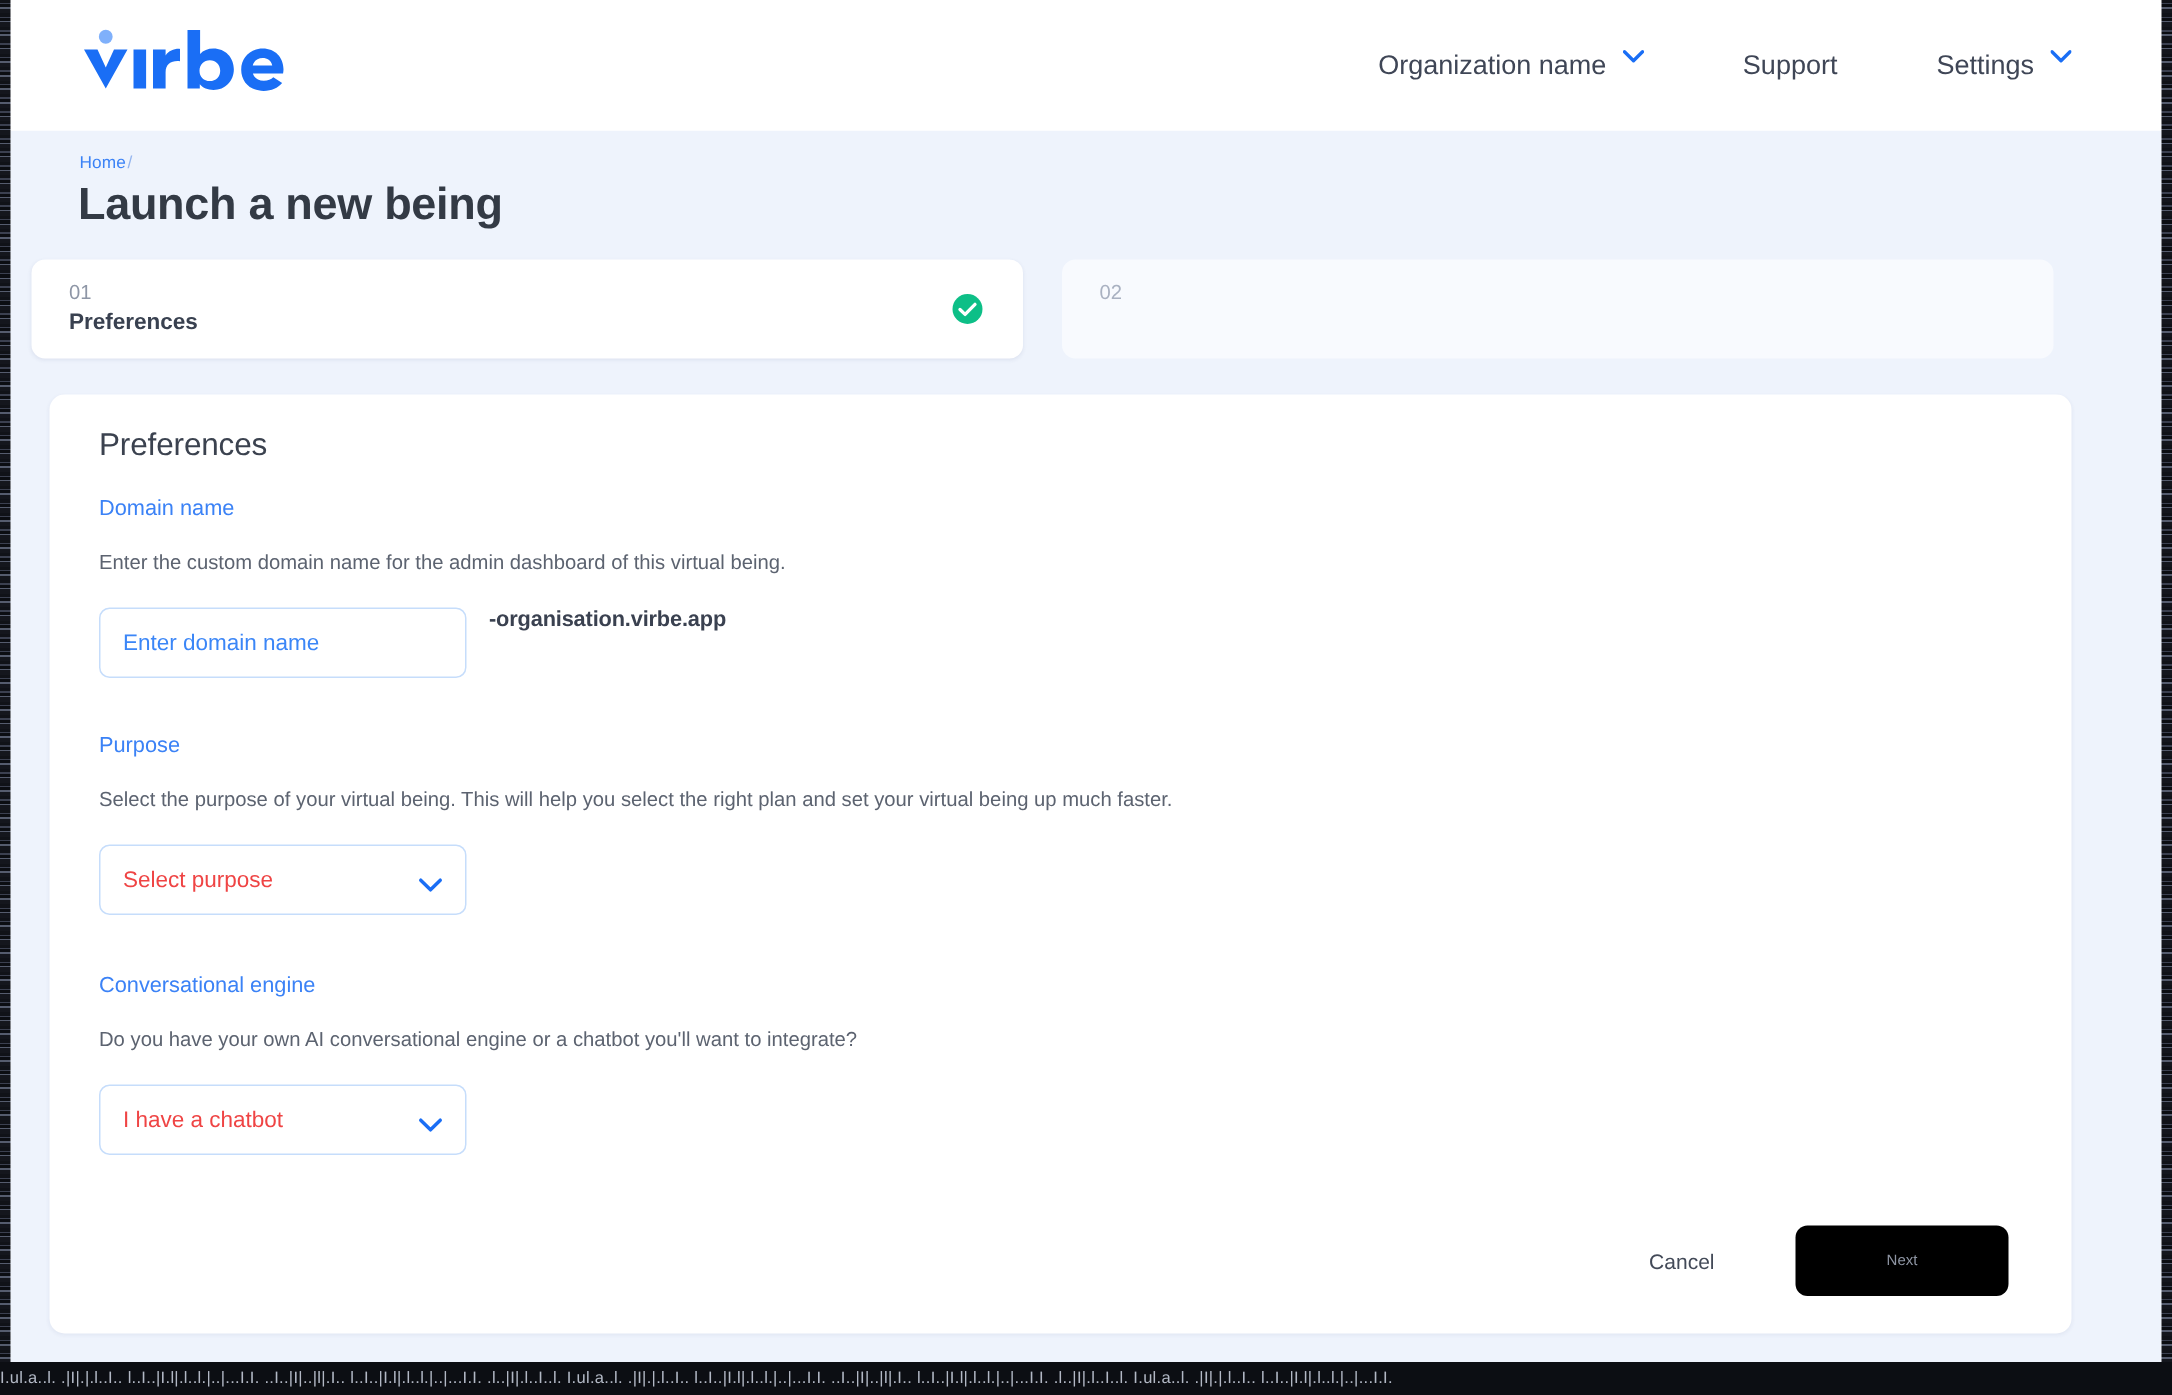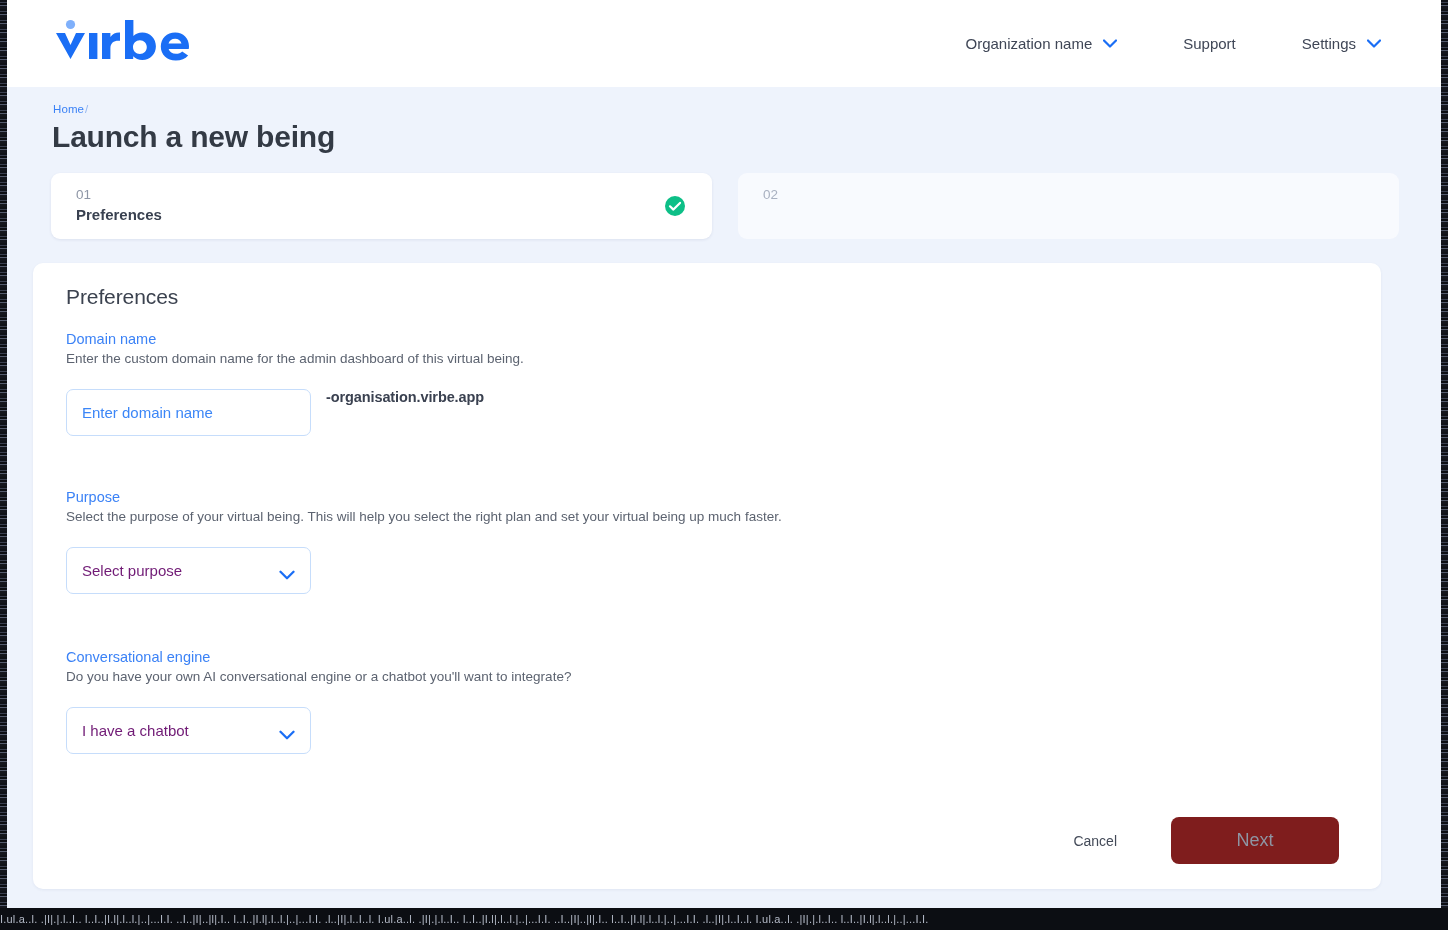--- a/index.html
+++ b/index.html
@@ -91,23 +91,22 @@
     position: absolute;
     right: 60px;
     top: 0;
     height: 87px;
     display: flex;
     align-items: center;
     gap: 0;
   }
   .nav-item {
     display: flex;
-    align-items: center;
     gap: 11px;
-    font-size: 15px;
+    font-size: 18px;
     color: #3f4656;
     cursor: pointer;
     padding: 6px 0;
     margin-left: 66px;
   }
   .nav-item:first-child { margin-left: 0; }
 
   .chev {
     display: inline-block;
     width: 14px;
@@ -142,21 +141,21 @@
     top: 33px;
     font-size: 30px;
     font-weight: bold;
     color: #333a45;
     letter-spacing: -.2px;
   }
 
   
   .steps {
     position: absolute;
-    left: 44px;
+    left: 14px;
     top: 86px;
     width: 1348px;
     height: 66px;
     display: flex;
     gap: 26px;
   }
   .step {
     flex: 1;
     border-radius: 9px;
     padding: 12px 20px 0 25px;
@@ -217,21 +216,21 @@
 
   .field-label {
     font-size: 14.5px;
     color: #3b82f6;
     line-height: 20px;
   }
   .field-help {
     font-size: 13.5px;
     color: #5c6370;
     line-height: 19px;
-    margin-top: 0;
+    margin-top: 16px;
   }
 
   .block { position: absolute; left: 33px; }
   .block-domain  { top: 66px;  }
   .block-purpose { top: 224px; }
   .block-engine  { top: 384px; }
 
   .row-input {
     display: flex;
     align-items: flex-start;
@@ -268,21 +267,21 @@
     border-radius: 7px;
     background: #ffffff;
     display: flex;
     align-items: center;
     padding: 0 15px;
     margin-top: 21px;
     cursor: pointer;
   }
   .select-value {
     font-size: 15px;
-    color: #701a75;
+    color: #ef4444;
     flex: 1;
   }
   .select-chev {
     width: 16px;
     height: 10px;
     display: block;
   }
 
   
   .card-footer {
@@ -297,27 +296,27 @@
     font-family: "Liberation Sans", sans-serif;
     font-size: 14px;
     color: #434a58;
     background: none;
     border: none;
     cursor: pointer;
     padding: 10px 4px;
   }
   .btn-next {
     font-family: "Liberation Sans", sans-serif;
-    width: 168px;
+    width: 142px;
     height: 47px;
     border: none;
     border-radius: 8px;
-    background: #7f1d1d;
+    background: #000000;
     color: #8e95a3;
-    font-size: 18px;
+    font-size: 10px;
     cursor: default;
   }
 </style>
 </head>
 <body>
 
 <div class="viewport">
 
   <div class="app-header">
 

